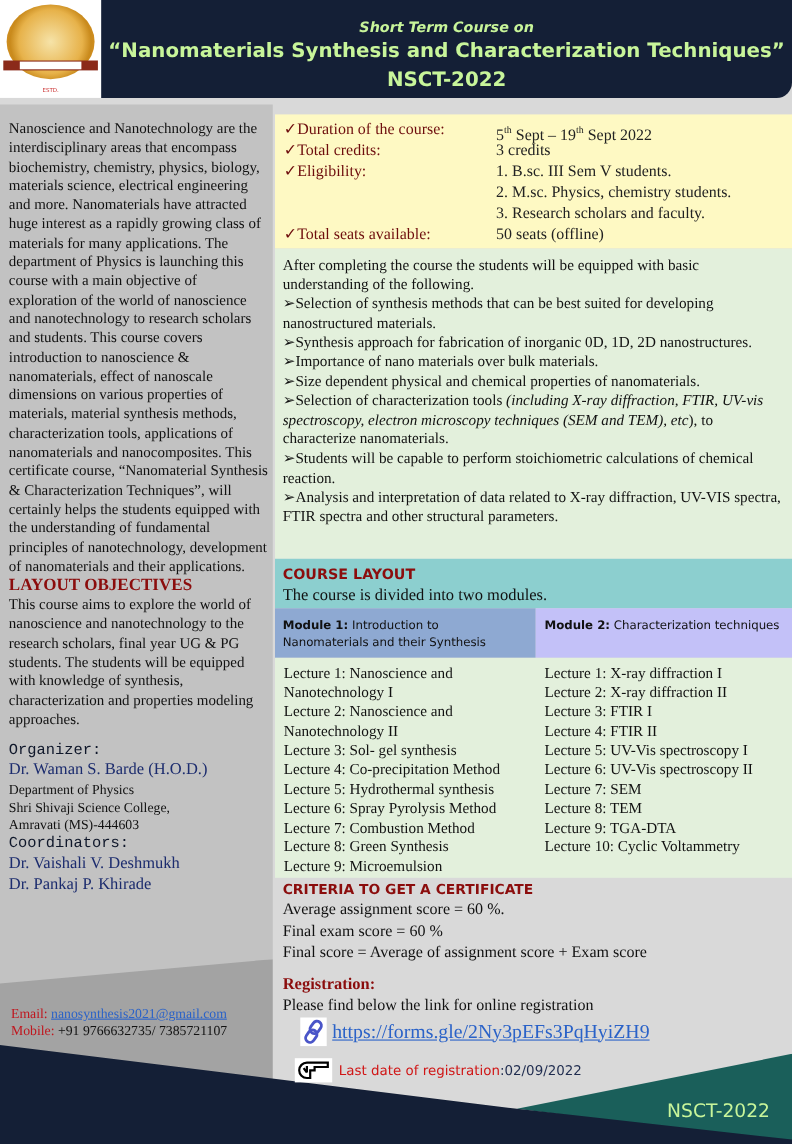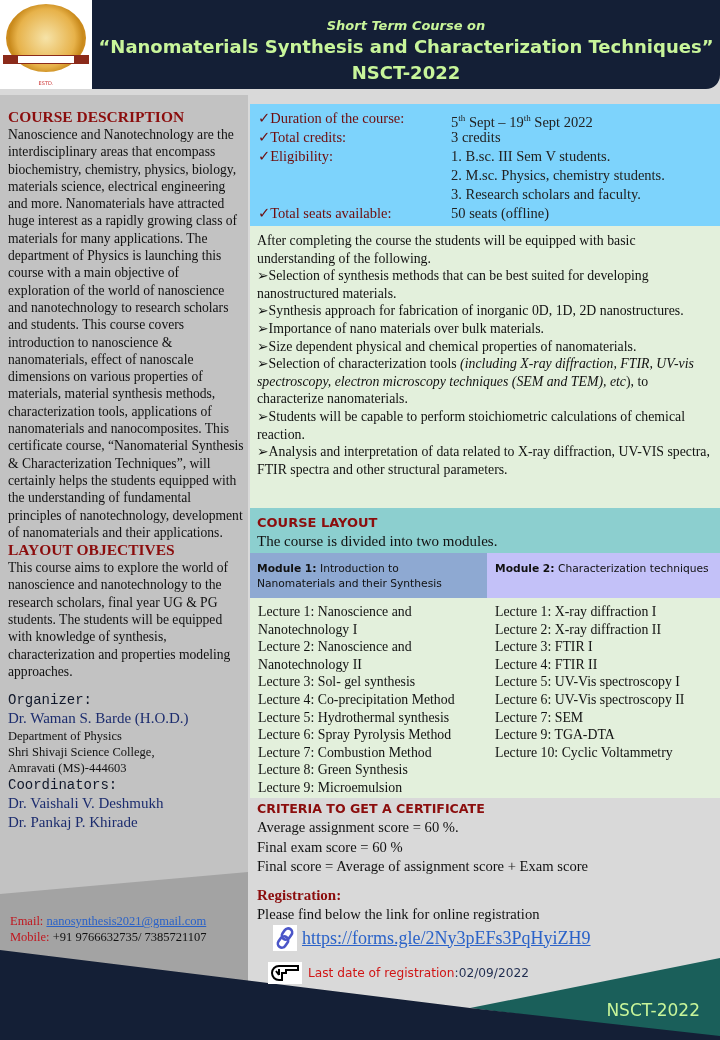--- a/index.html
+++ b/index.html
@@ -32,21 +32,21 @@
   .left { position: absolute; left: 8px; top: 108px; width: 236px; font-size: 13.6px; line-height: 17.3px; }
   .sec-h { color: #8b0d0d; font-weight: bold; font-size: 15.5px; line-height: 18px; }
   .sans-h { font-family: Liberation Mono, monospace; color: #0f172a; font-size: 14px; line-height: 18px; }
   .org-name { color: #1c2c6e; font-size: 15px; line-height: 19px; }
   .small { font-size: 12.5px; line-height: 16px; }
   .contact { position: absolute; left: 10px; top: 913px; font-size: 12.5px; line-height: 16px; }
   .contact .lbl { color: #c0161e; text-align: right; }
   .contact a { color: #2a62c8; text-decoration: underline; text-align: center; }
 
   
-  .info { position: absolute; left: 250px; top: 104px; width: 470px; height: 122px; background: #7dd3fc; }
+  .info { position: absolute; left: 250px; top: 104px; width: 470px; height: 122px; background: #fef9c3; }
   .info-row { position: absolute; left: 8px; font-size: 14.5px; line-height: 19px; color: #6e0d0d; }
   .info-val { position: absolute; left: 201px; font-size: 14.5px; line-height: 19px; color: #222; }
   .info-val sup { font-size: 9px; }
 
   .outcomes { position: absolute; left: 250px; top: 226px; width: 470px; height: 282px; background: #e3f0dc; padding: 6px 8px 0 7px;
     font-size: 13.8px; line-height: 17.6px; }
   .outcomes .h { font-family: "DejaVu Sans", sans-serif; color: #8b0d0d; font-weight: bold; font-size: 13px; line-height: 16px; }
 
   .layout { position: absolute; left: 250px; top: 508px; width: 470px; height: 45px; background: #8ccfcf; padding: 7px 7px 0 7px; }
   .layout .h { font-family: "DejaVu Sans", sans-serif; color: #8b0d0d; font-weight: bold; font-size: 13px; line-height: 16px; }
@@ -87,21 +87,20 @@
   <div class="ribbon-in"></div>
   <div class="est">ESTD.</div>
 </div>
 <div class="header">
   <div class="sub">Short Term Course on</div>
   <div class="title">“Nanomaterials Synthesis and Characterization Techniques”</div>
   <div class="code">NSCT-2022</div>
 </div>
 
 <div class="left">
-  <div class="sec-h">COURSE DESCRIPTION</div>
   <div>Nanoscience and Nanotechnology are the interdisciplinary areas that encompass biochemistry, chemistry, physics, biology, materials science, electrical engineering and more. Nanomaterials have attracted huge interest as a rapidly growing class of materials for many applications.  The department of Physics is launching this course with  a main objective of exploration of the world of nanoscience and nanotechnology to research scholars and students. This course covers introduction to nanoscience &amp; nanomaterials, effect of nanoscale dimensions on various properties of materials, material synthesis methods, characterization tools, applications of nanomaterials and nanocomposites. This certificate course, “Nanomaterial Synthesis &amp; Characterization Techniques”, will certainly helps the students equipped with the understanding of fundamental principles of nanotechnology, development of nanomaterials and their applications.</div>
   <div class="sec-h">LAYOUT OBJECTIVES</div>
   <div>This course aims to explore the world of nanoscience and nanotechnology to the research scholars, final year UG &amp; PG students. The students will be equipped with knowledge of synthesis, characterization and properties modeling approaches.</div>
   <div style="height:11px"></div>
   <div class="sans-h">Organizer:</div>
   <div class="org-name">Dr. Waman S. Barde (H.O.D.)</div>
   <div class="small">Department of Physics</div>
   <div class="small">Shri Shivaji Science College,</div>
   <div class="small">Amravati (MS)-444603</div>
   <div class="sans-h">Coordinators:</div>
@@ -159,20 +158,21 @@
     <div>Lecture 9: Microemulsion</div>
   </div>
   <div class="lcol2">
     <div>Lecture 1: X-ray diffraction I</div>
     <div>Lecture 2: X-ray diffraction II</div>
     <div>Lecture 3: FTIR I</div>
     <div>Lecture 4: FTIR II</div>
     <div>Lecture 5: UV-Vis spectroscopy I</div>
     <div>Lecture 6: UV-Vis spectroscopy II</div>
     <div>Lecture 7: SEM</div>
+    <div>Lecture 8: TEM</div>
     <div>Lecture 9: TGA-DTA</div>
     <div>Lecture 10: Cyclic Voltammetry</div>
   </div>
 </div>
 
 <div class="criteria">
   <div class="h">CRITERIA TO GET A CERTIFICATE</div>
   <div>Average assignment score = 60 %.</div>
   <div>Final exam score = 60 %</div>
   <div>Final score = Average of assignment score + Exam score</div>

